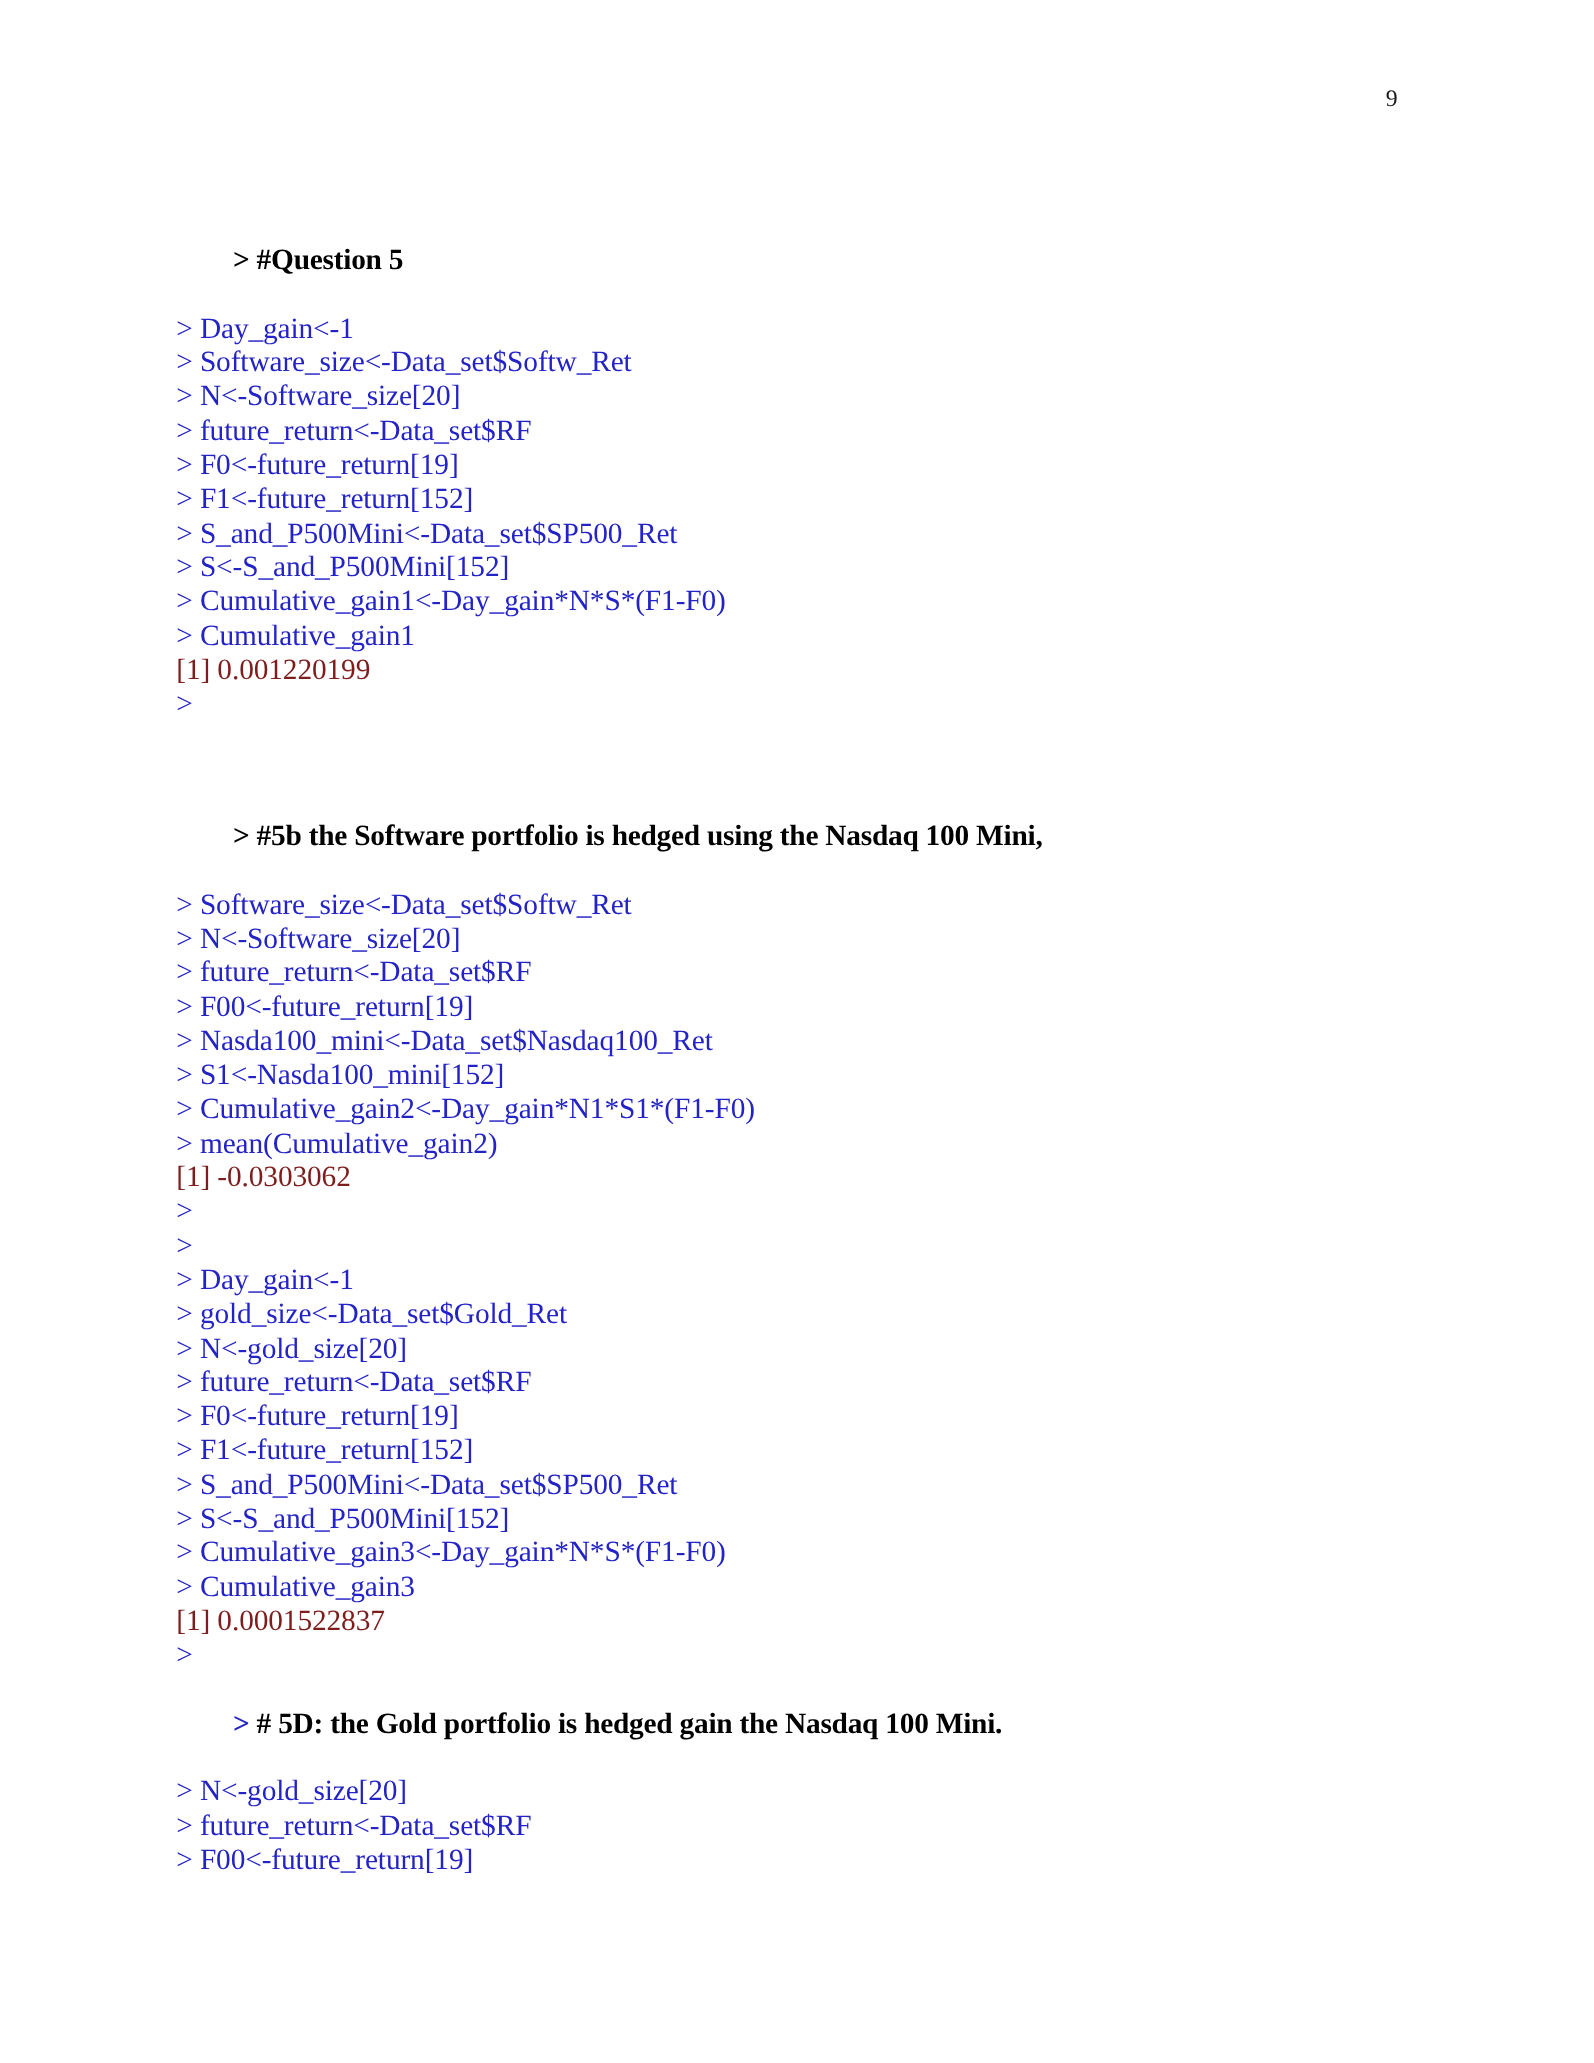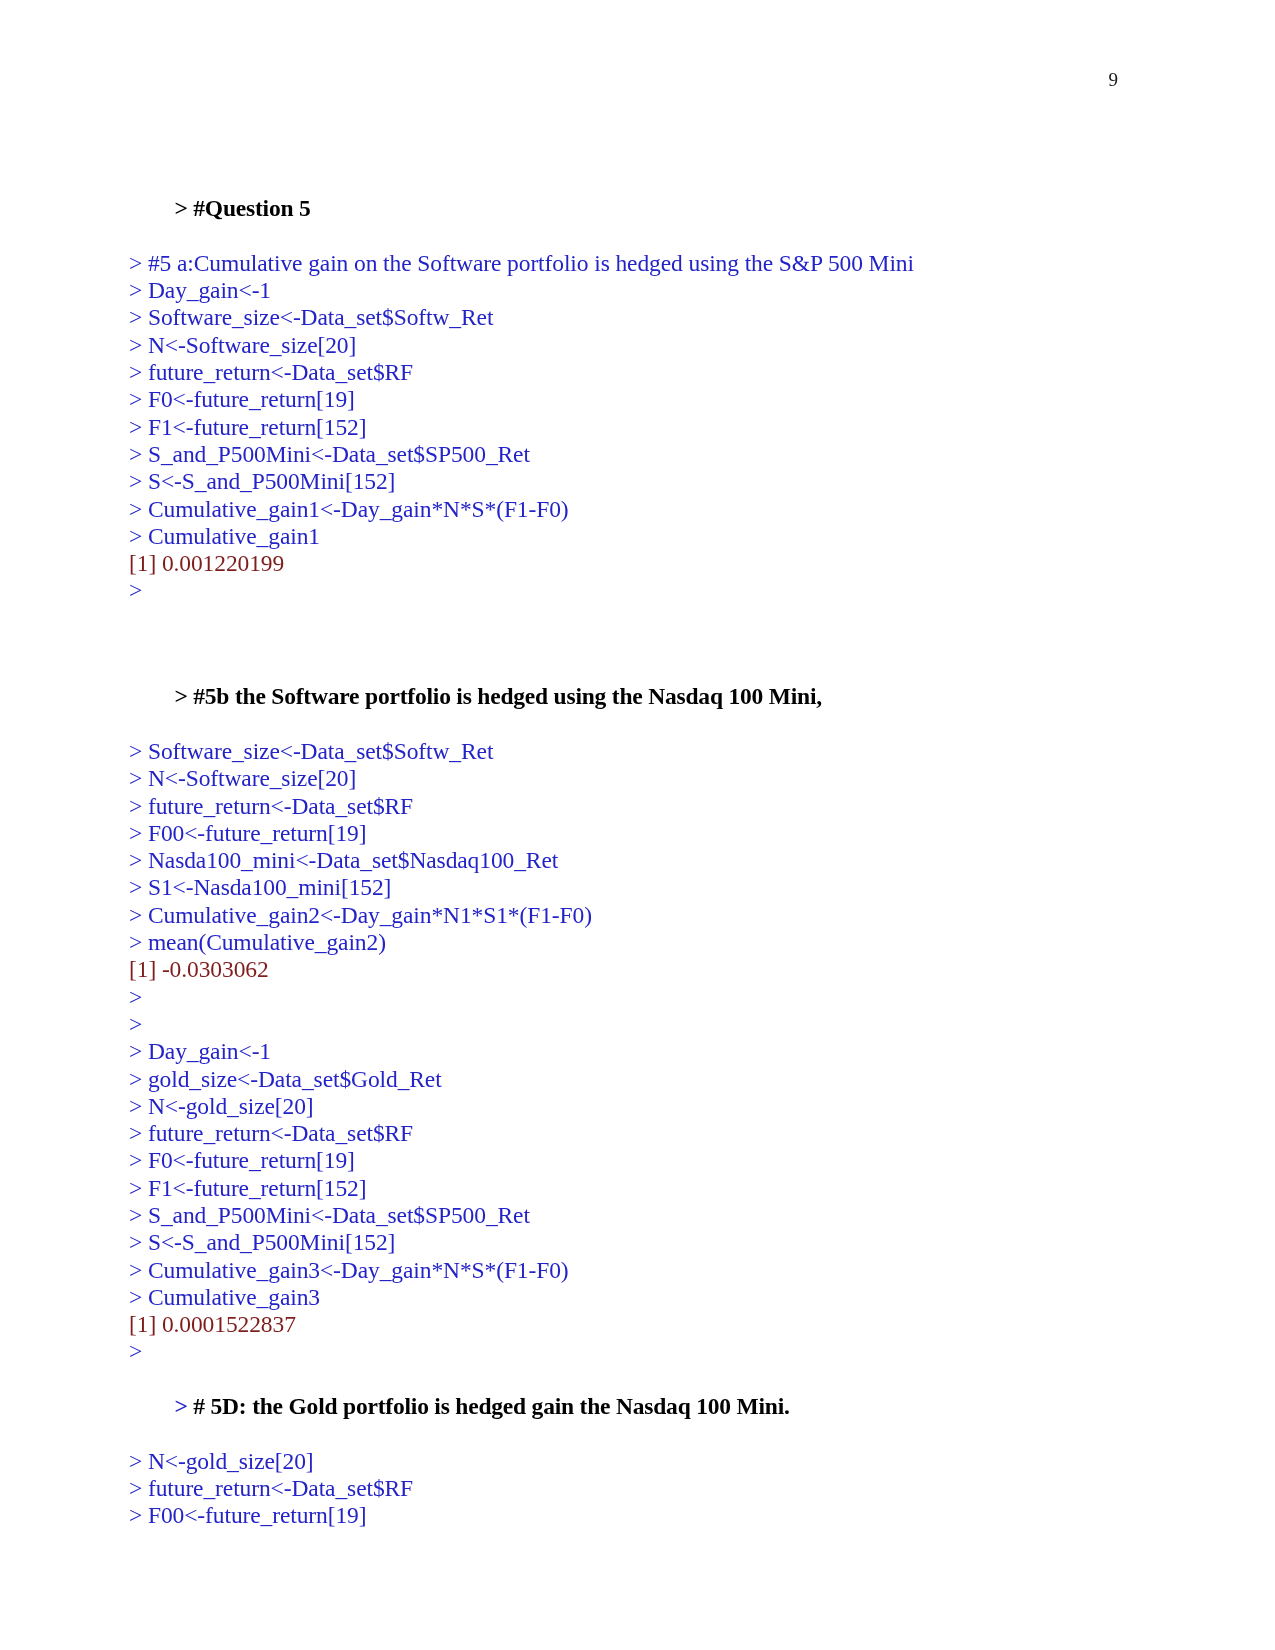--- a/index.html
+++ b/index.html
@@ -22,21 +22,21 @@
     position: absolute;
     top: 70px;
     right: 157px;
     font-size: 19px;
     color: #1a1a1a;
     line-height: 1;
     letter-spacing: 0;
   }
   .content {
     position: absolute;
-    left: 129px;
+    left: 141px;
     top: 168px;
     width: 1000px;
   }
   .console-line {
     font-size: 23.5px;
     line-height: 27.3px;
     white-space: pre;
     letter-spacing: -0.1px;
     color: #2323c8;
     font-weight: normal;
@@ -72,21 +72,20 @@
 <div class="page">
 
   <div class="page-number">9</div>
 
   <div class="content">
 
     <div class="transcript-block">
       <div class="console-line header">
         <span>&gt; #Question 5</span>
       </div>
-      <div class="console-line cmd">&gt; #5 a:Cumulative gain on the Software portfolio is hedged using the S&amp;P 500 Mini</div>
       <div class="console-line cmd">&gt; Day_gain&lt;-1</div>
       <div class="console-line cmd">&gt; Software_size&lt;-Data_set$Softw_Ret</div>
       <div class="console-line cmd">&gt; N&lt;-Software_size[20]</div>
       <div class="console-line cmd">&gt; future_return&lt;-Data_set$RF</div>
       <div class="console-line cmd">&gt; F0&lt;-future_return[19]</div>
       <div class="console-line cmd">&gt; F1&lt;-future_return[152]</div>
       <div class="console-line cmd">&gt; S_and_P500Mini&lt;-Data_set$SP500_Ret</div>
       <div class="console-line cmd">&gt; S&lt;-S_and_P500Mini[152]</div>
       <div class="console-line cmd">&gt; Cumulative_gain1&lt;-Day_gain*N*S*(F1-F0)</div>
       <div class="console-line cmd">&gt; Cumulative_gain1</div>

